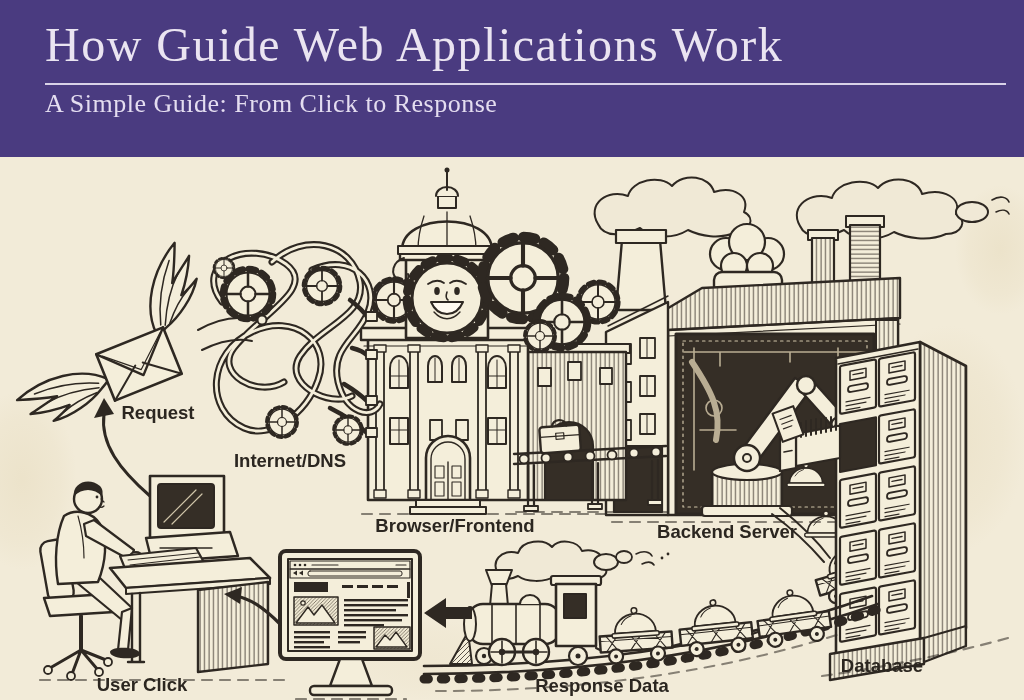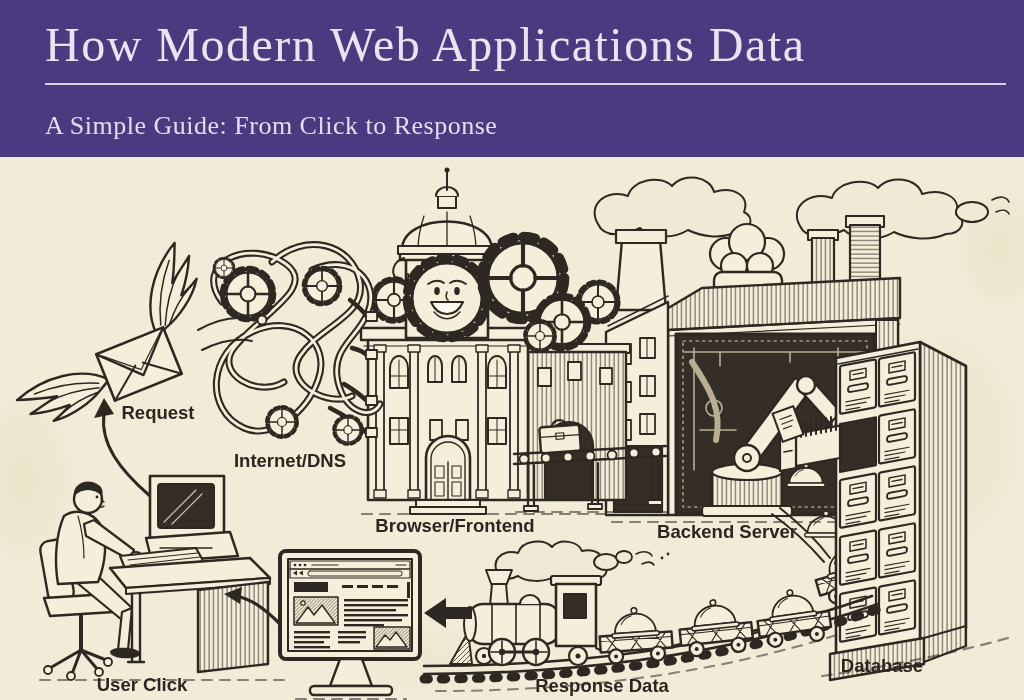--- a/index.html
+++ b/index.html
@@ -5,38 +5,38 @@
   html,body{margin:0;padding:0}
   body{width:1024px;height:700px;position:relative;overflow:hidden;
        background:#f2ebd8;font-family:"Liberation Sans",sans-serif}
   .header{position:absolute;left:0;top:0;width:1024px;height:157px;
           background:#4a3b80;color:#eae4f1;box-sizing:border-box;
           padding:20px 18px 0 45px;z-index:3}
   .header h1{margin:0;font-family:"Liberation Serif",serif;font-weight:400;
              font-size:48px;line-height:1.05;letter-spacing:1.5px;color:#eae4f1}
   .header .rule{height:2px;background:#d9d2e8;margin:13px 0 0 0}
   .header .subtitle{font-family:"Liberation Serif",serif;font-size:26px;
-             letter-spacing:.5px;margin-top:26px;color:#e4ddf0}
+             letter-spacing:.5px;margin-top:4px;color:#e4ddf0}
   svg{position:absolute;left:0;top:0;z-index:1}
   #art{stroke:#2e2822;stroke-width:2.2;stroke-linecap:round;stroke-linejoin:round;fill:none}
   .f{fill:#f4eeda}
   .k{fill:#2e2822;stroke:none}
   .n{fill:none}
   .dk{fill:#352e26}
   .bgf{fill:#f0e9d6}
   .lt{stroke:#cfc4a8}
   .hint{stroke:#b9ad93}
   .shd{stroke-dasharray:10 8;opacity:.55}
   .lbl{font:700 18.5px "Liberation Sans",sans-serif;fill:#2b2620;stroke:none}
 </style>
 </head>
 <body>
 
 <div class="header">
-  <h1>How Modern Web Applications Data</h1>
+  <h1>How Guide Web Applications Work</h1>
   <div class="rule"></div>
   <div class="subtitle">A Simple Guide: From Click to Response</div>
 </div>
 
 <svg viewBox="0 0 1024 700" width="1024" height="700">
 <defs>
   <pattern id="pv" width="4.5" height="4.5" patternUnits="userSpaceOnUse">
     <rect width="4.5" height="4.5" fill="#f4eeda"></rect>
         <path d="M2,0V4.5" stroke="#4a423a" stroke-width="0.9"></path>
   </pattern>

